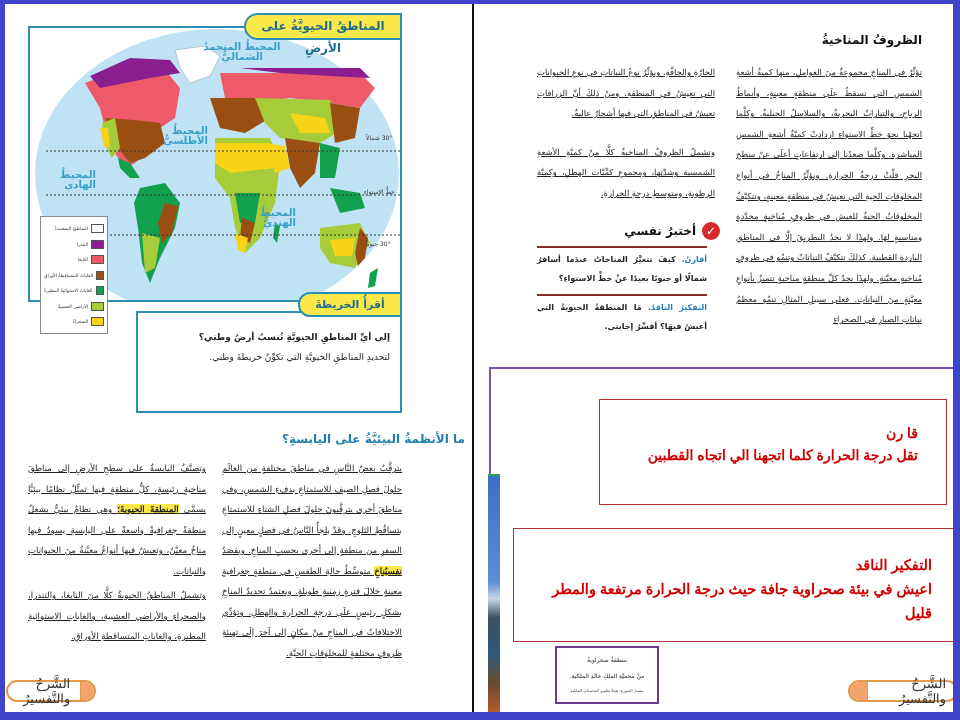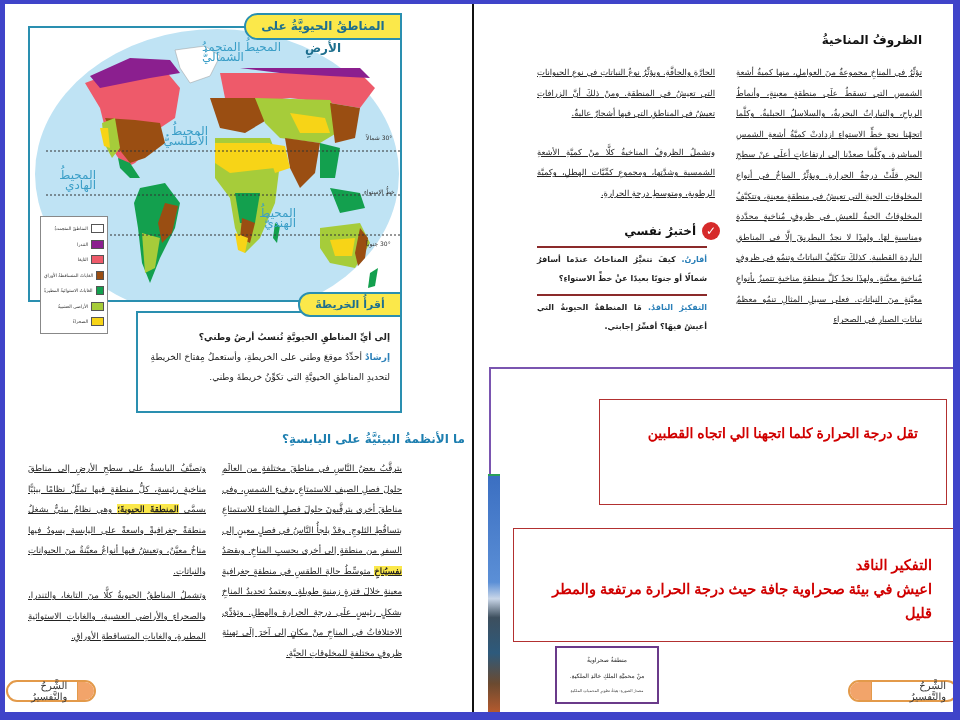--- a/index.html
+++ b/index.html
@@ -5,40 +5,40 @@
   * { box-sizing: border-box; margin: 0; padding: 0; }
   html, body { width: 960px; height: 720px; overflow: hidden; background: #3f44c9; font-family: "DejaVu Sans", sans-serif; }
   .frame { position: absolute; left: 5px; top: 4px; width: 950px; height: 708px; background: #fff; }
   .divider { position: absolute; left: 472px; top: 4px; width: 2px; height: 708px; background: #111; }
   .page-right-edge { position: absolute; left: 953px; top: 4px; width: 7px; height: 708px; background: #3f44c9; }
 
   
   .map-box { position: absolute; left: 28px; top: 26px; width: 374px; height: 276px; border: 2px solid #2a8fb0; background: #fff; overflow: hidden; }
   .map-title { position: absolute; left: 244px; top: 13px; width: 158px; height: 27px; background: #fbe84a; border: 2px solid #2a8fb0; border-radius: 14px 0 0 14px; direction: rtl; text-align: center; font-size: 12px; font-weight: bold; color: #1e6f8e; line-height: 22px; z-index: 3; }
   .map-svg { position: absolute; left: 0; top: 0; }
-  .ocean-label { position: absolute; font-size: 12px; color: #3a9ec7; direction: rtl; text-align: left; line-height: 10px; }
+  .ocean-label { position: absolute; font-size: 10px; color: #3a9ec7; direction: rtl; text-align: center; line-height: 10px; font-weight: bold; }
   .lat-label { position: absolute; font-size: 6px; color: #333; direction: rtl; }
 
   .legend { position: absolute; left: 40px; top: 216px; width: 68px; height: 118px; background: #fff; border: 1px solid #888; padding: 4px 3px; z-index: 2; }
   .legend-item { display: flex; flex-direction: row; align-items: center; justify-content: flex-end; height: 15.5px; direction: ltr; }
   .legend-label { font-size: 4.5px; color: #333; margin-right: 3px; direction: rtl; white-space: nowrap; }
   .legend-swatch { width: 13px; height: 9px; border: 1px solid #555; }
 
   .read-map-box { position: absolute; left: 136px; top: 311px; width: 266px; height: 102px; background: #fff; border: 2px solid #2a8fb0; border-radius: 0 0 0 0; padding: 14px 10px 0 10px; direction: rtl; z-index: 4; }
   .read-map-tag { position: absolute; left: 298px; top: 292px; width: 104px; height: 25px; background: #fbe84a; border: 2px solid #2a8fb0; border-radius: 12px 0 0 12px; text-align: center; font-size: 11px; font-weight: bold; color: #1e6f8e; line-height: 21px; direction: rtl; z-index: 5; }
   .read-map-q { font-size: 9px; font-weight: bold; color: #222; line-height: 20px; }
   .read-map-line { font-size: 9px; color: #222; line-height: 20px; }
   .hint-word { color: #2a7fb8; font-weight: bold; }
 
   .section-heading { position: absolute; left: 180px; top: 432px; width: 285px; direction: rtl; text-align: right; font-size: 12px; font-weight: bold; color: #1e7fb0; }
   .col { position: absolute; direction: rtl; text-align: justify; font-size: 8.6px; color: #222; line-height: 20.5px; font-family: "DejaVu Serif", serif; text-decoration: underline; }
   .hl { background: #fbe84a; font-weight: bold; margin-top: 12px; }
 
   .footer-tab { position: absolute; top: 680px; height: 22px; border: 2px solid #e39a4a; border-radius: 11px; background: #fff; display: flex; align-items: center; }
-  .footer-tab .label { font-size: 10px; color: #333; direction: rtl; padding: 0 10px; font-family: "DejaVu Serif", serif; }
+  .footer-tab .label { font-size: 13px; color: #333; direction: rtl; padding: 0 10px; font-family: "DejaVu Serif", serif; }
   .footer-tab .chip { width: 22px; height: 18px; background: #f2a46a; border-radius: 0 9px 9px 0; }
   .footer-left { left: 6px; width: 90px; flex-direction: row; }
   .footer-left .chip { order: 2; border-left: 1px solid #e39a4a; }
   .footer-right { left: 848px; width: 110px; flex-direction: row; }
   .footer-right .chip { order: 1; border-radius: 9px 0 0 9px; border-right: 1px solid #e39a4a; }
   .footer-right .label { order: 2; }
 
   
   .rp-title { position: absolute; left: 760px; top: 33px; width: 162px; direction: rtl; text-align: right; font-size: 12px; font-weight: bold; color: #111; }
   .test-title { position: absolute; left: 600px; top: 222px; width: 120px; direction: rtl; display: flex; align-items: center; gap: 6px; font-size: 12px; font-weight: bold; color: #111; }
@@ -144,21 +144,20 @@
     </div>
   <div class="legend-item">
       <span class="legend-label">الصحراءُ</span>
       <span class="legend-swatch" style="background:#f7d417"></span>
     </div>
 </div>
 
 <div class="read-map-tag">أقرأُ الخريطةَ</div>
 <div class="read-map-box">
   <div class="read-map-q">إلى أيِّ المناطقِ الحيويَّةِ تُنسبُ أرضُ وطني؟</div>
-  <div class="read-map-line"><span class="hint-word">إرشادٌ</span><span> أحدِّدُ موقعَ وطني على الخريطةِ، وأستعملُ مِفتاحَ الخريطةِ</span></div>
   <div class="read-map-line">لتحديدِ المناطقِ الحيويَّةِ التي تكوِّنُ خريطةَ وطني.</div>
 </div>
 
 <div class="section-heading">ما الأنظمةُ البيئيَّةُ على اليابسةِ؟</div>
 
 <div class="col" style="left:222px; top:458px; width:180px;">
   <span>يترقَّبُ بعضُ النَّاسِ في مناطقَ مختلفةٍ من العالَمِ حلولَ فصلِ الصيفِ للاستمتاعِ بدفءِ الشمسِ، وفي مناطقَ أخرى يترقَّبونَ حلولَ فصلِ الشتاءِ للاستمتاعِ بتساقُطِ الثلوجِ. وقدْ يلجأُ النَّاسُ في فصلٍ معينٍ إلى السفرِ من منطقةٍ إلى أخرى بحسبِ المناخِ. ويقصَدُ</span>
   <span class="hl">نفسيُناخِ</span><span> متوسِّطُ حالةِ الطقسِ في منطقةٍ جغرافيةٍ معينةٍ خلالَ فترةٍ زمنيةٍ طويلةٍ. ويعتمدُ تحديدُ المناخِ بشكلٍ رئيسٍ علَى درجةِ الحرارةِ والهطلِ. وتؤدِّي الاختلافاتُ في المناخِ منْ مكانٍ إلى آخرَ إلَى تهيئةِ ظروفٍ مختلفةٍ للمخلوقاتِ الحيَّةِ.</span>
 </div>
 
@@ -187,20 +186,21 @@
 </div>
 <div class="test-rule" style="top:246px;"></div>
 <div class="test-q" style="top:250px;"><span class="kw">أقارنُ.</span><span> كيفَ تتغيَّرُ المناخاتُ عندَما أسافرُ شمالًا أو جنوبًا بعيدًا عنْ خطِّ الاستواءِ؟</span></div>
 <div class="test-rule" style="top:294px;"></div>
 <div class="test-q" style="top:298px;"><span class="kw">التفكيرُ الناقدُ.</span><span> مَا المنطقةُ الحيويةُ التي أعيشُ فيهَا؟ أفسِّرُ إجابتي.</span></div>
 
 <div class="overlay-panel"></div>
 <div class="photo-strip"></div>
 
 <div class="red-box red-box-1">
+  <div>قا رن</div>
   <div>تقل درجة الحرارة كلما اتجهنا الي اتجاه القطبين</div>
 </div>
 
 <div class="red-box red-box-2">
   <div>التفكير الناقد</div>
   <div>اعيش في بيئة صحراوية جافة حيث درجة الحرارة مرتفعة والمطر قليل</div>
 </div>
 
 <div class="caption-box">
   <div class="c1">منطقةٌ صحراويةٌ</div>

